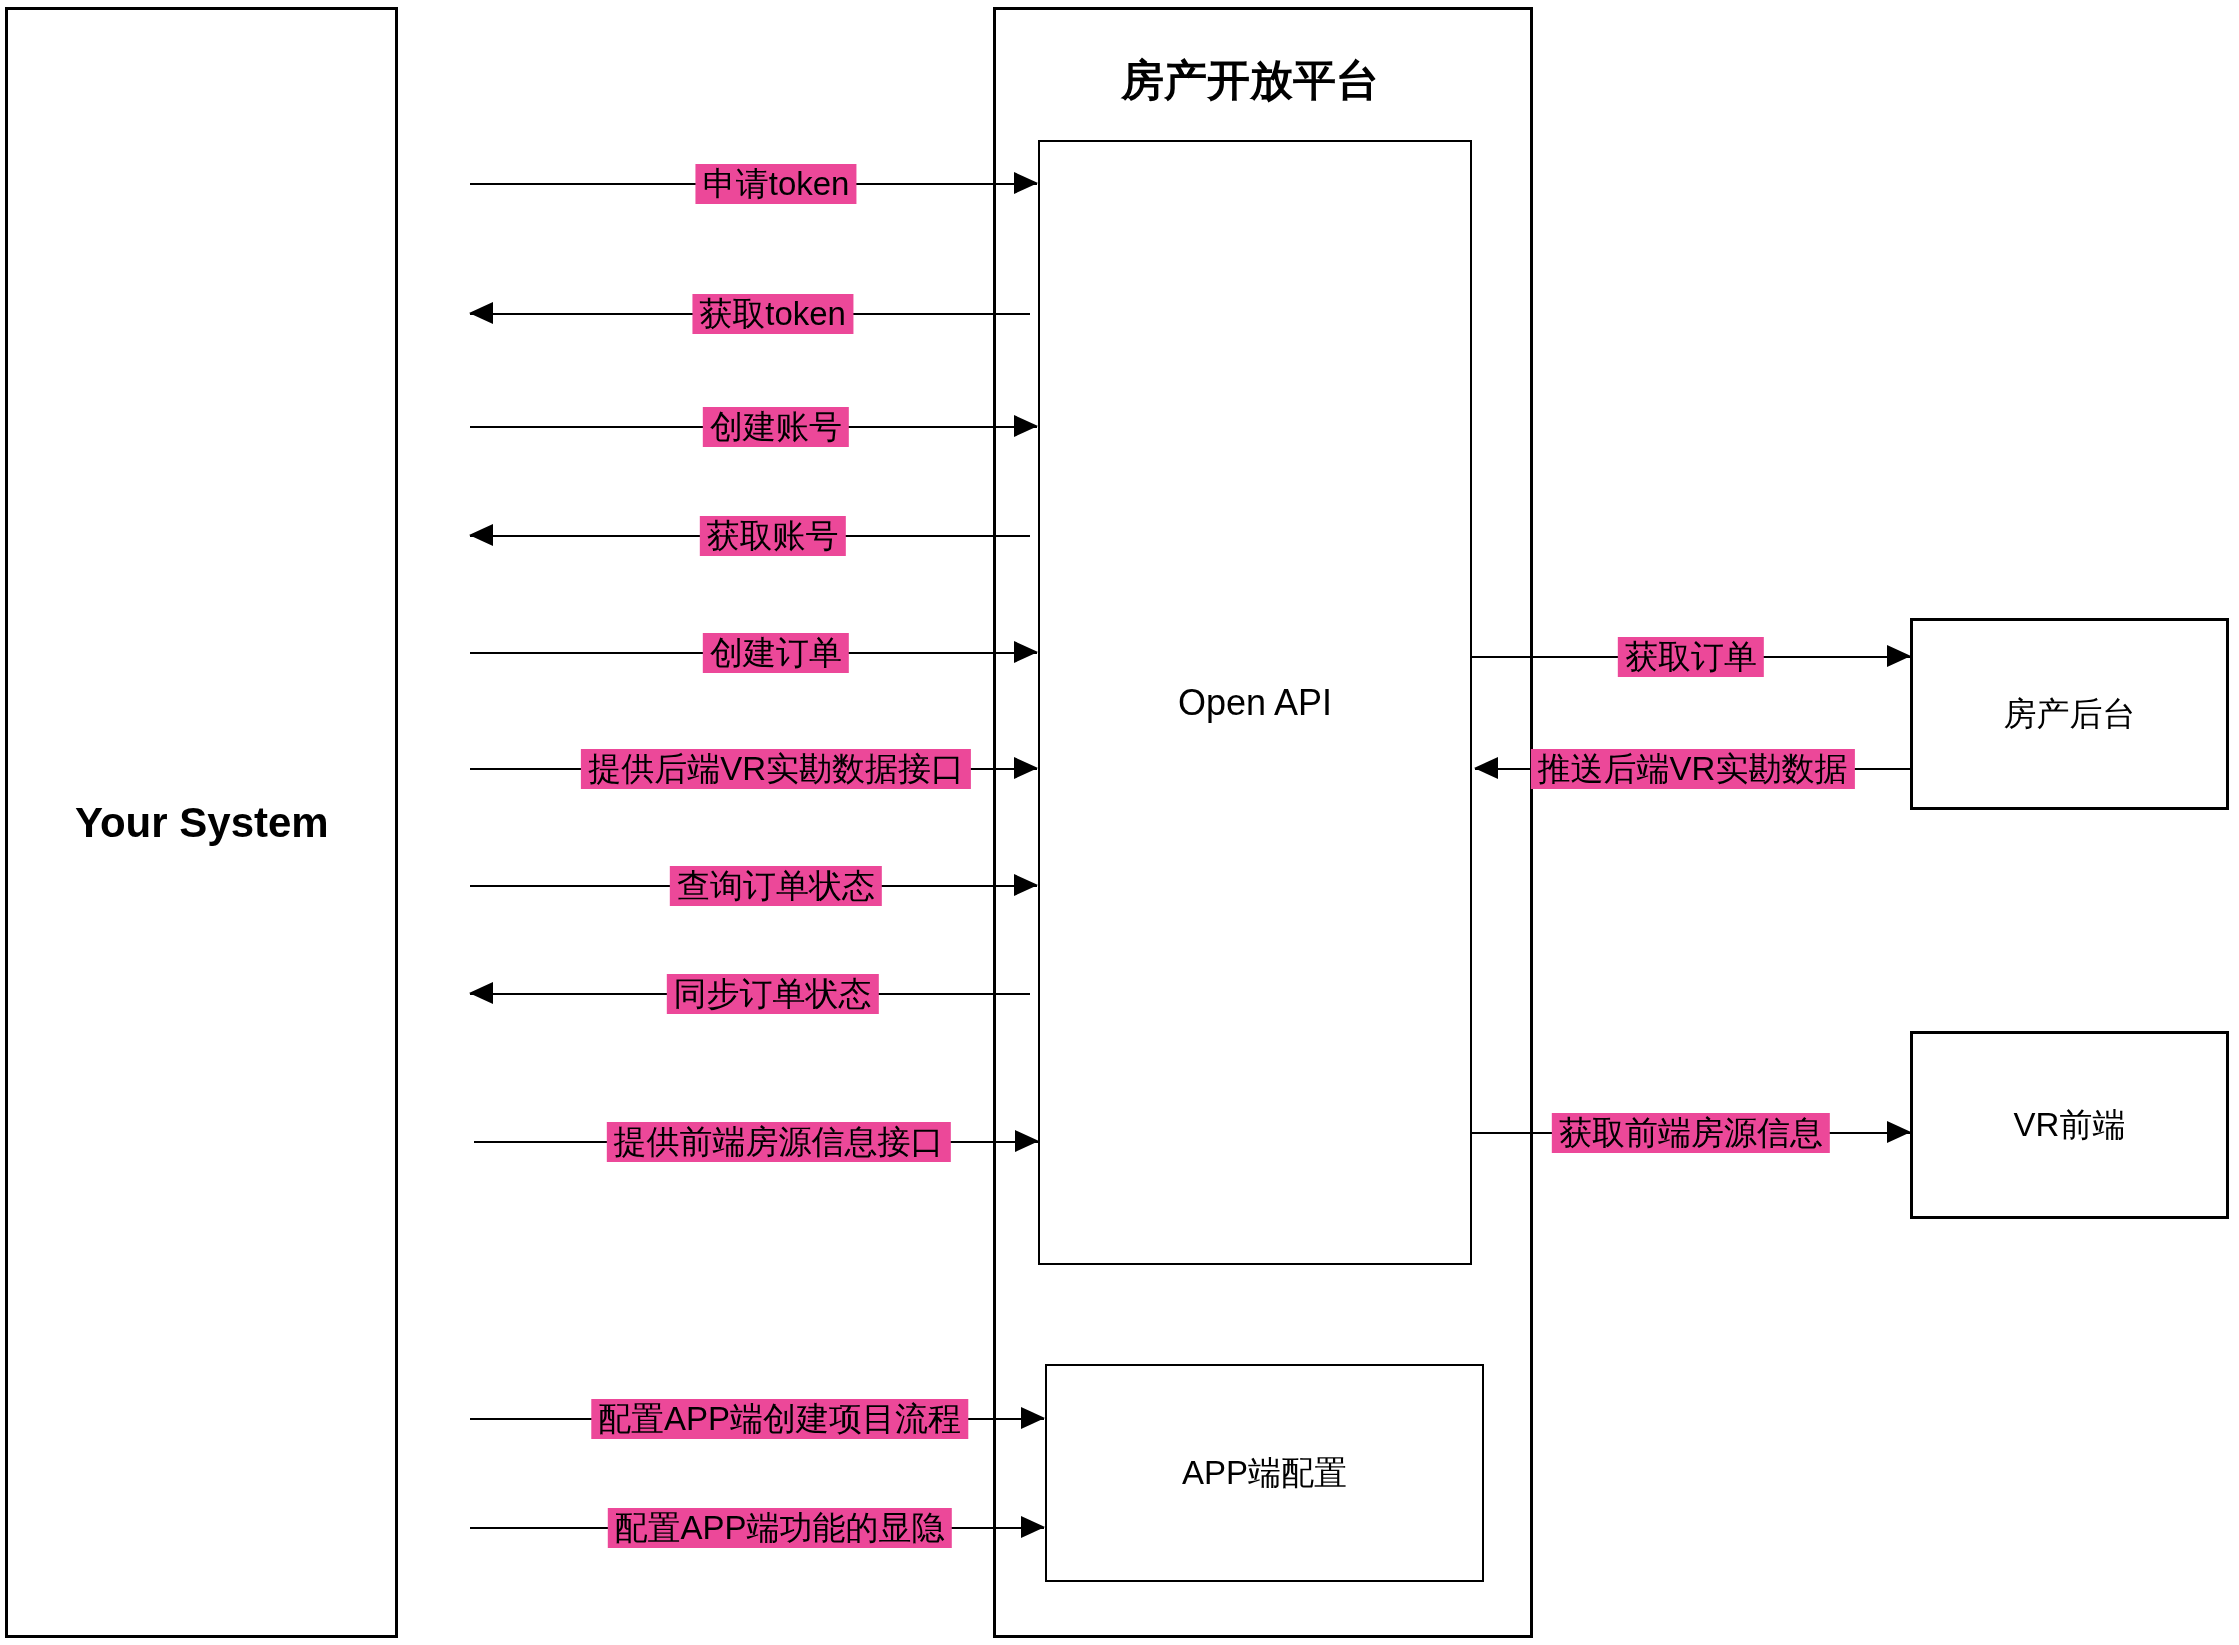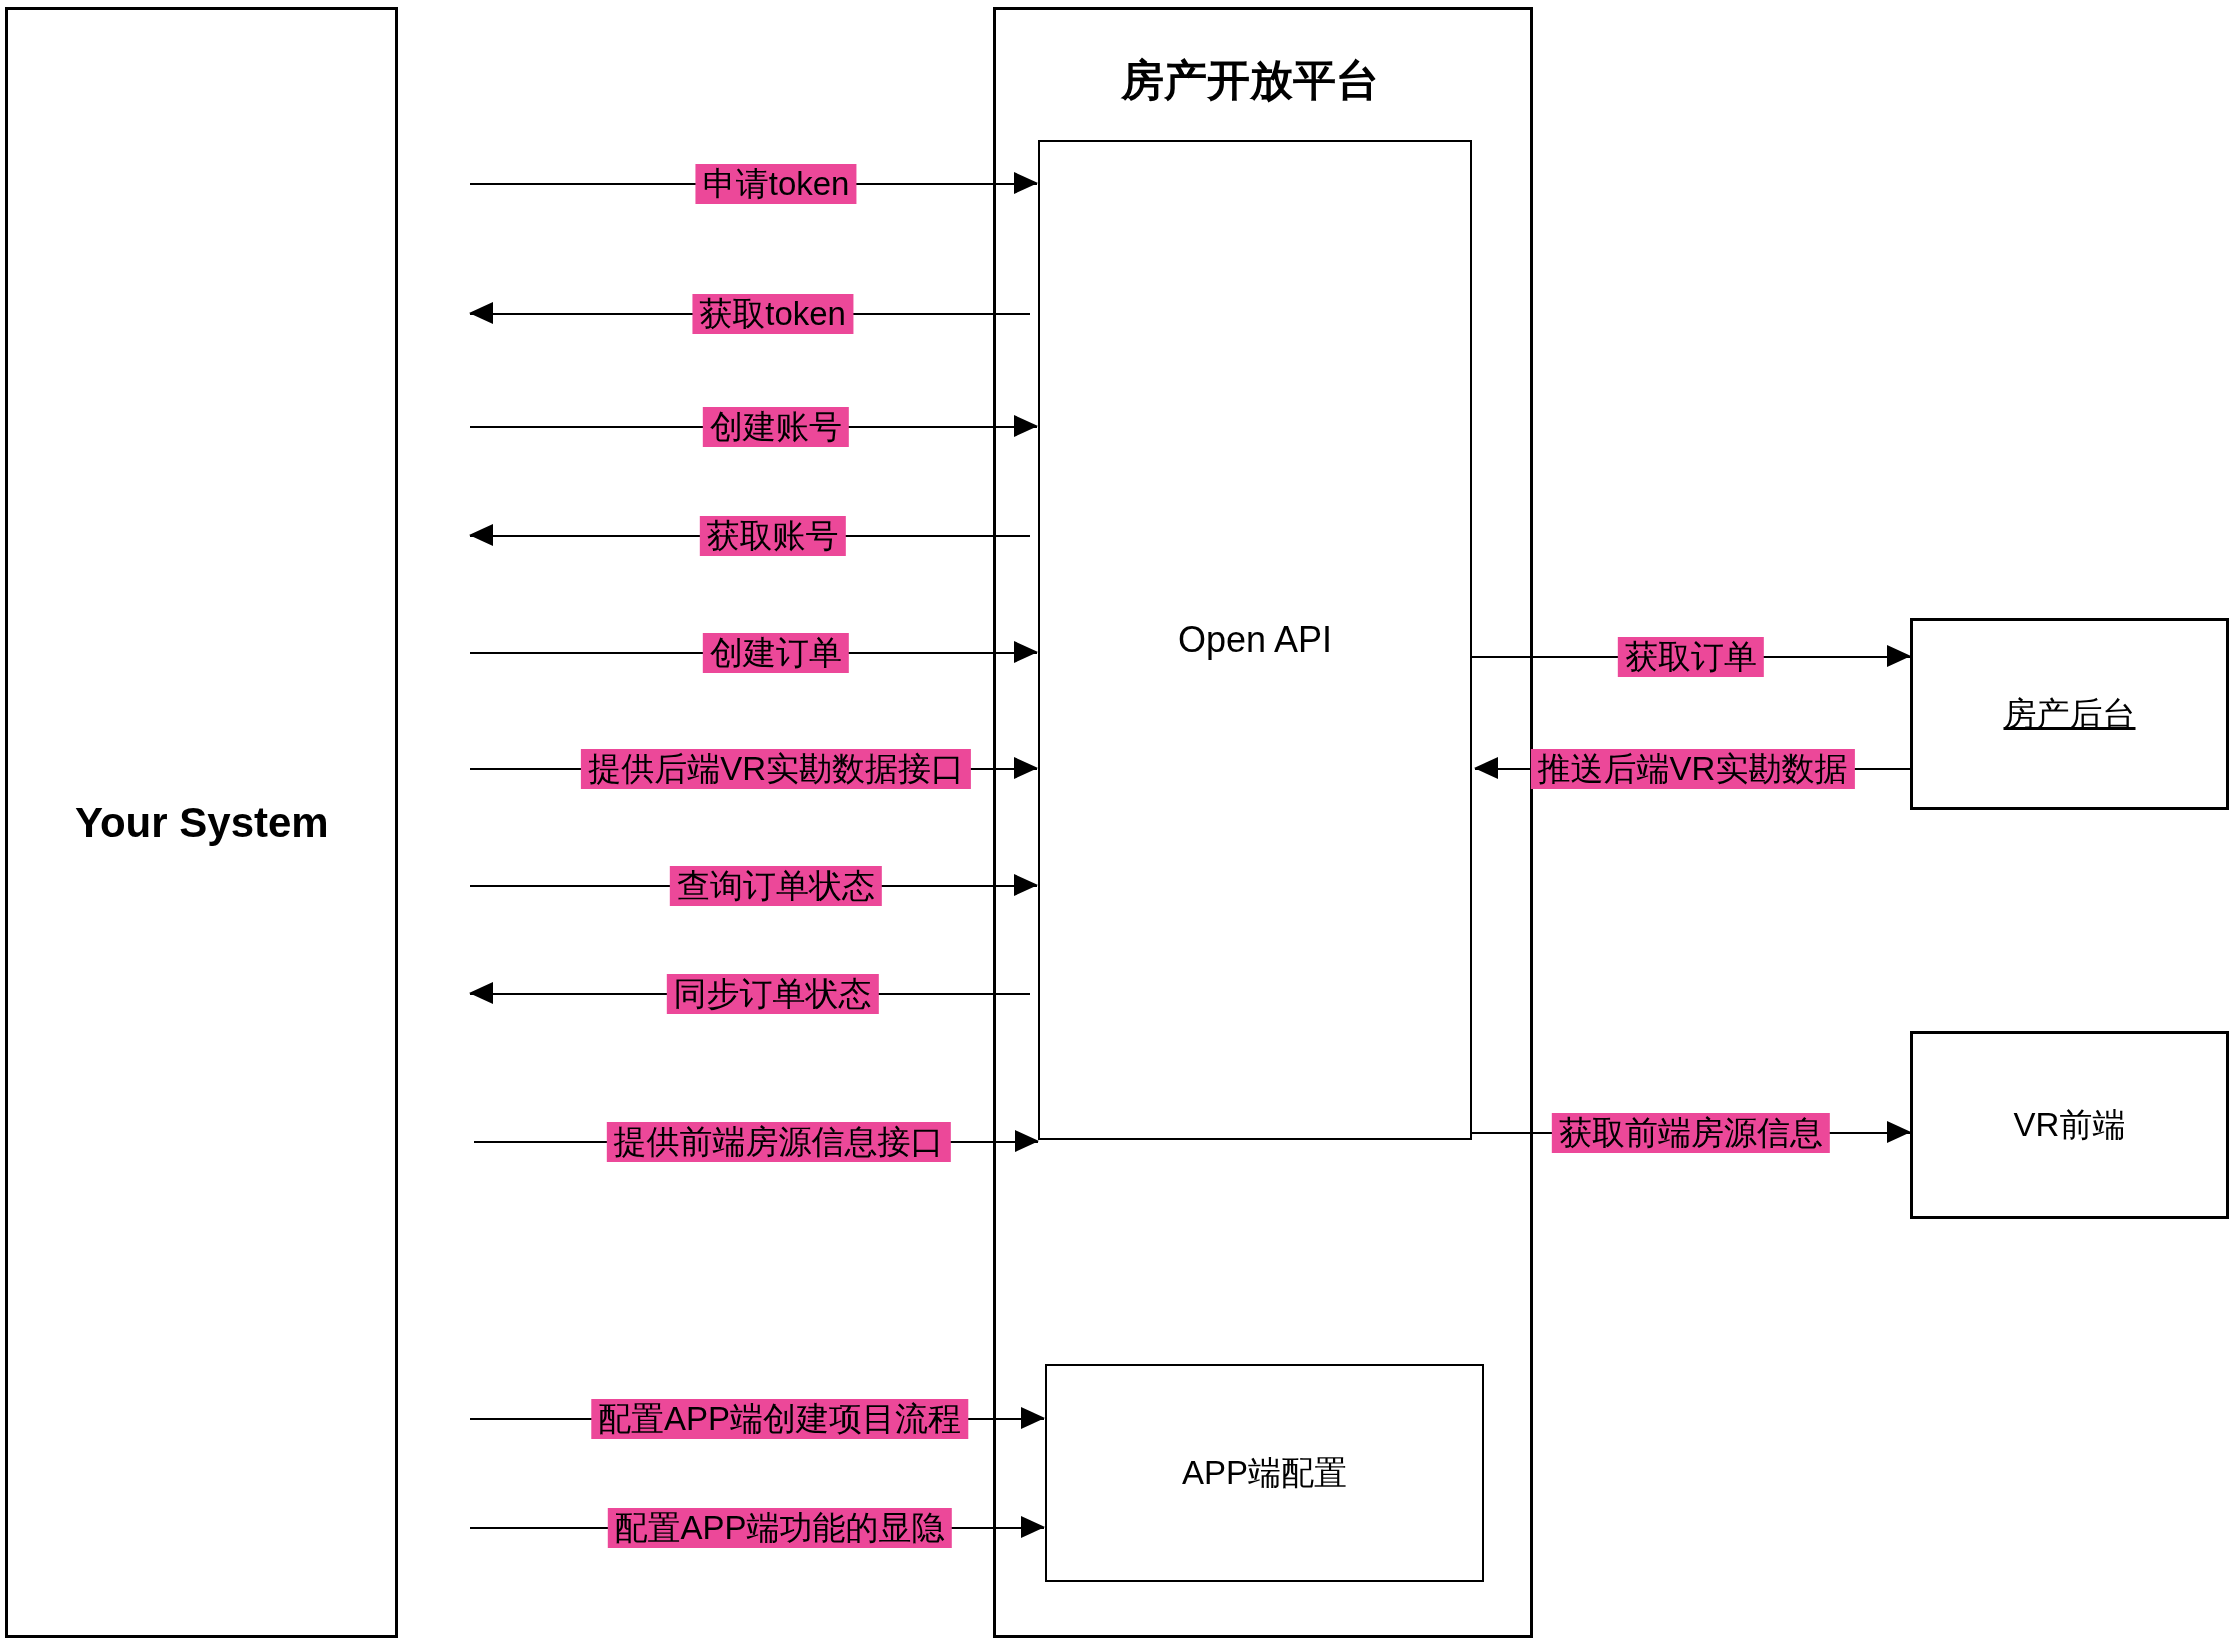--- a/index.html
+++ b/index.html
@@ -18,23 +18,23 @@
     border: 3.6px solid #000000;
     background: transparent;
     display: flex;
     align-items: center;
     justify-content: center;
   }
   .box.inner { border-width: 2.7px; }
 
   .box.your-system   { left: 5.4px;    top: 7.2px;    width: 393px; height: 1631px; }
   .box.platform      { left: 993px; top: 7.2px;    width: 540px; height: 1631px; }
-  .box.open-api      { left: 1038px; top: 140px;  width: 434px; height: 1000px; }
+  .box.open-api      { left: 1038px; top: 140px;  width: 434px; height: 1125px; }
   .box.app-config    { left: 1045px; top: 1364px; width: 439px; height: 218px; }
-  .box.estate-backend{ left: 1910px; top: 618px;  width: 319px; height: 192px; text-decoration: underline; }
+  .box.estate-backend{ left: 1910px; top: 618px;  width: 319px; height: 192px; }
   .box.vr-frontend   { left: 1910px; top: 1031px; width: 319px; height: 188px; }
 
   .big-label   { font-size: 42px; font-weight: bold; white-space: nowrap; }
   .mid-label   { font-size: 36px; font-weight: normal; white-space: nowrap; }
   .small-label { font-size: 33px; font-weight: normal; white-space: nowrap; }
 
   .platform-title {
     position: absolute;
     left: 993px;
     top: 54px;

